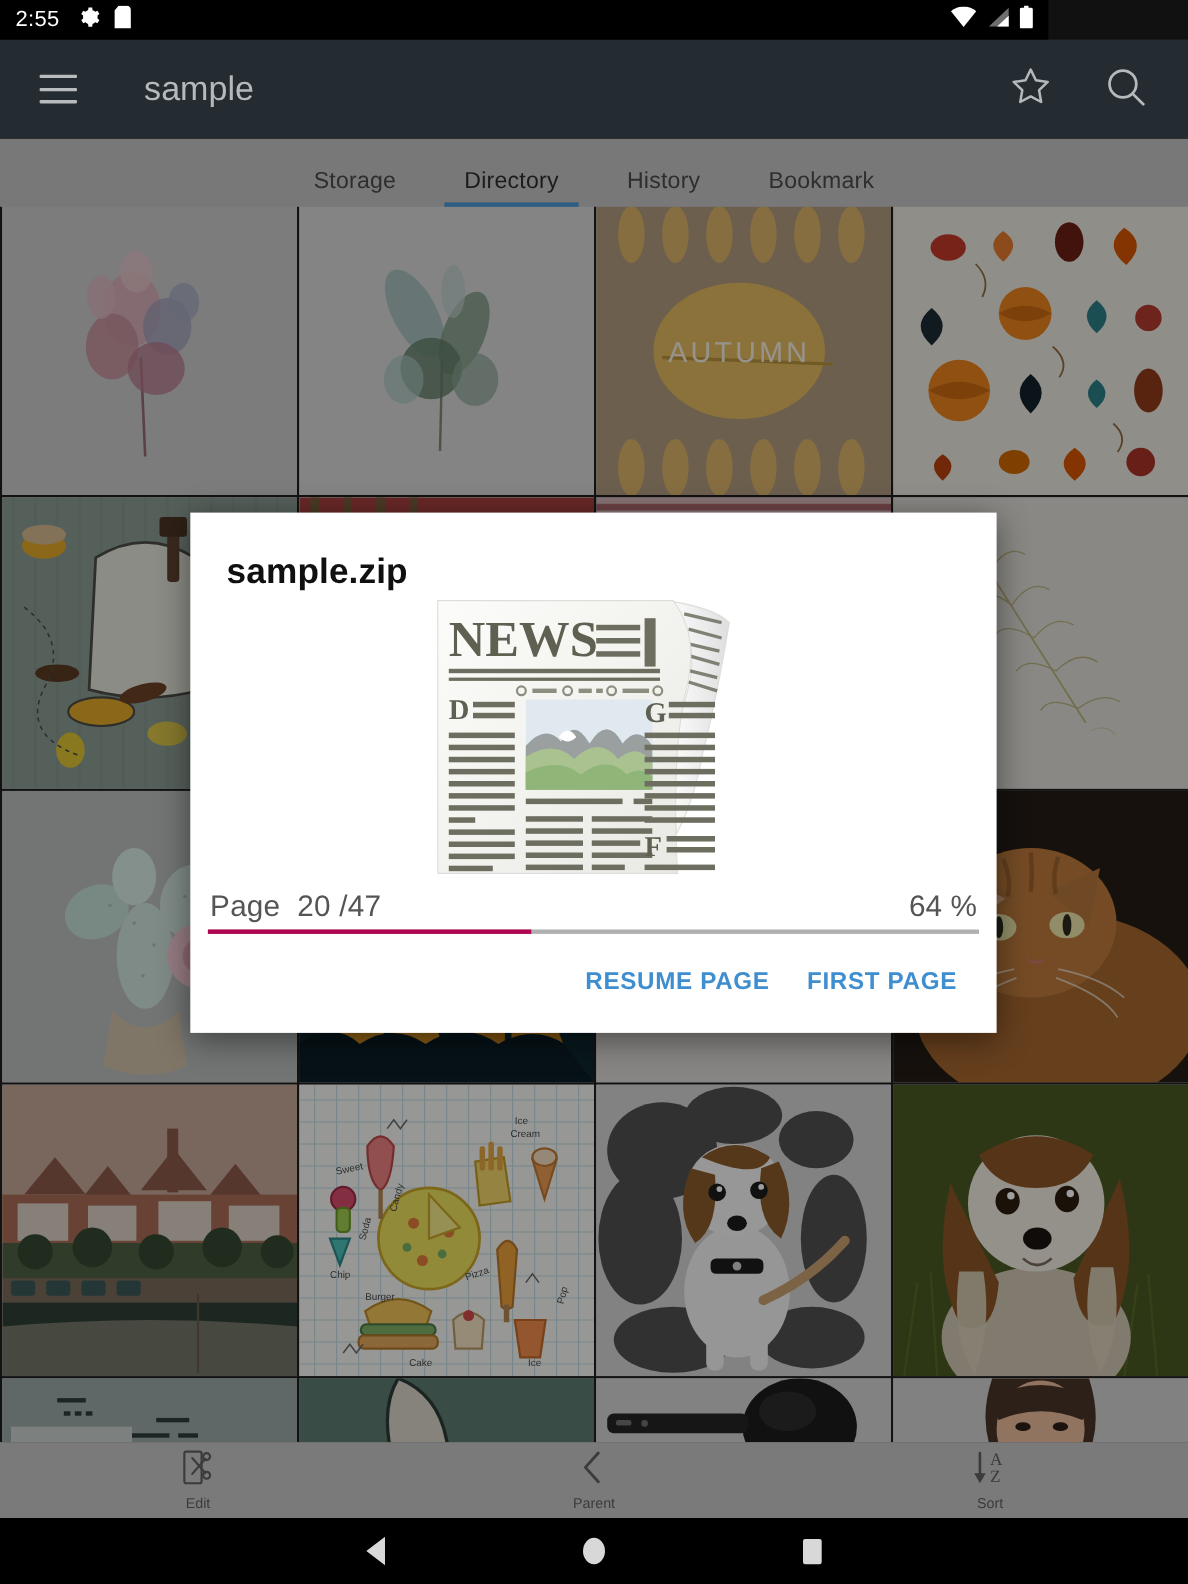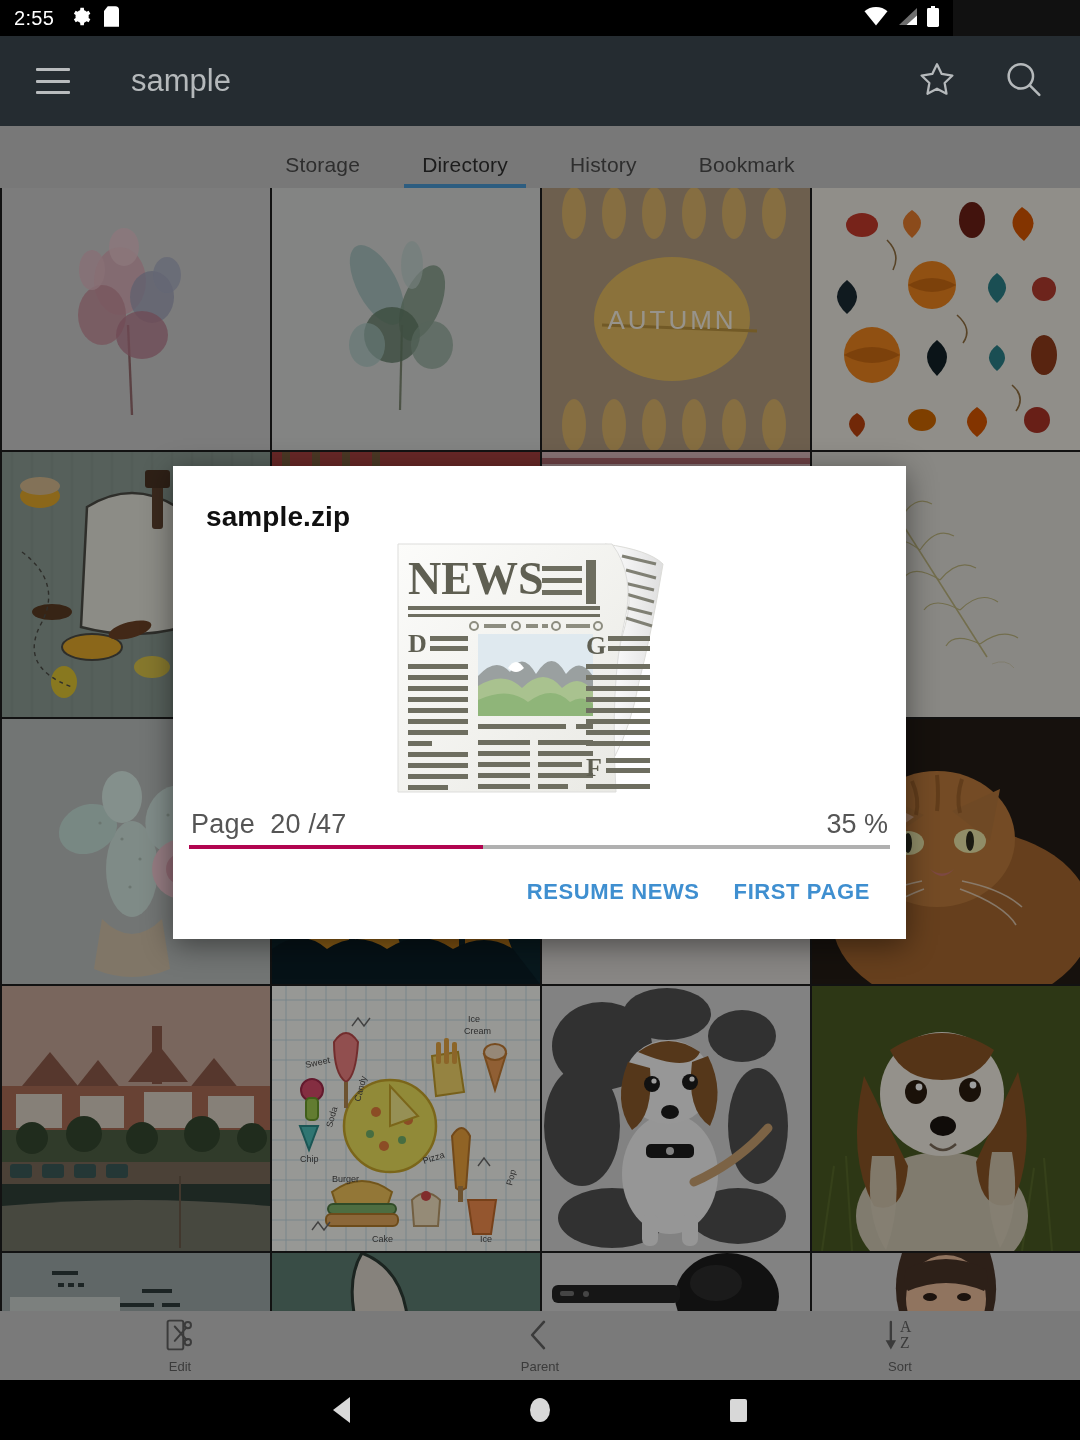--- a/index.html
+++ b/index.html
@@ -84,21 +84,21 @@
   .nav-back { width:0;height:0;border-top:13px solid transparent;border-bottom:13px solid transparent;border-right:17px solid #d8d8d8; cursor:pointer;}
   .nav-home { width:20px;height:24px;border-radius:50%;background:#d8d8d8; cursor:pointer;}
   .nav-recent { width:17px;height:23px;background:#d8d8d8;border-radius:2px; cursor:pointer;}
 
   
   .dialog {
     position:absolute; left:173px; top:466px; width:733px; height:473px;
     background:#fff; z-index:70; box-shadow:0 6px 28px rgba(0,0,0,0.45);
     display:flex; flex-direction:column;
   }
-  .dlg-title { font-size:28px; color:#101010; font-weight:700; padding:35px 0 0 33px; letter-spacing:.1px;}
+  .dlg-title { font-size:32px; color:#101010; font-weight:700; padding:35px 0 0 33px; letter-spacing:.1px;}
   .dlg-icon-wrap { flex:1; display:flex; align-items:center; justify-content:center; margin-top:-6px;}
   .dlg-progress { padding:0 16px; }
   .dlg-prow { display:flex; justify-content:space-between; align-items:baseline; font-size:27px; color:#555; padding:0 2px 5px 2px;}
   .dlg-prow .pg-left { letter-spacing:.2px; }
   .track { position:relative; height:4px; background:#b0b0b0; width:100%; }
   .track .fill { position:absolute; left:0; top:0; height:4px; background:#b10450; }
   .dlg-actions { display:flex; justify-content:flex-end; align-items:center; gap:34px; padding:30px 36px 34px 0;}
   .dlg-btn { font-size:22px; color:#3f8fd0; font-weight:700; letter-spacing:.6px; cursor:pointer; background:none;border:none; font-family:inherit;}
 
   
@@ -779,29 +779,29 @@
         </g>
       </svg>
     </div>
 
     <div class="dlg-progress">
       <div class="dlg-prow">
         <span class="pg-left">
           <span>Page</span>&nbsp;
           <span>20</span>&nbsp;<span>/</span><span>47</span>
         </span>
-        <span>35 %</span>
+        <span>64 %</span>
       </div>
       <div class="track" style="background: rgb(176, 176, 176);">
         <div class="fill" id="pfill" style="width: 42%; background: rgb(177, 4, 80);"></div>
       </div>
     </div>
 
     <div class="dlg-actions">
-      <button class="dlg-btn" style="color: rgb(63, 143, 208);">RESUME NEWS</button>
+      <button class="dlg-btn" style="color: rgb(63, 143, 208);">RESUME PAGE</button>
       <button class="dlg-btn" style="color: rgb(63, 143, 208);">FIRST PAGE</button>
     </div>
   </div>
 
   <div class="bottombar">
     <div class="bb-item">
       <span>
         <svg width="32" height="34" viewBox="0 0 24 26" fill="none" stroke="#3b3b3b" stroke-width="1.5">
           <rect x="2.5" y="2" width="12" height="22" rx="1.4"></rect>
           <circle cx="18" cy="5.5" r="2.4"></circle>

